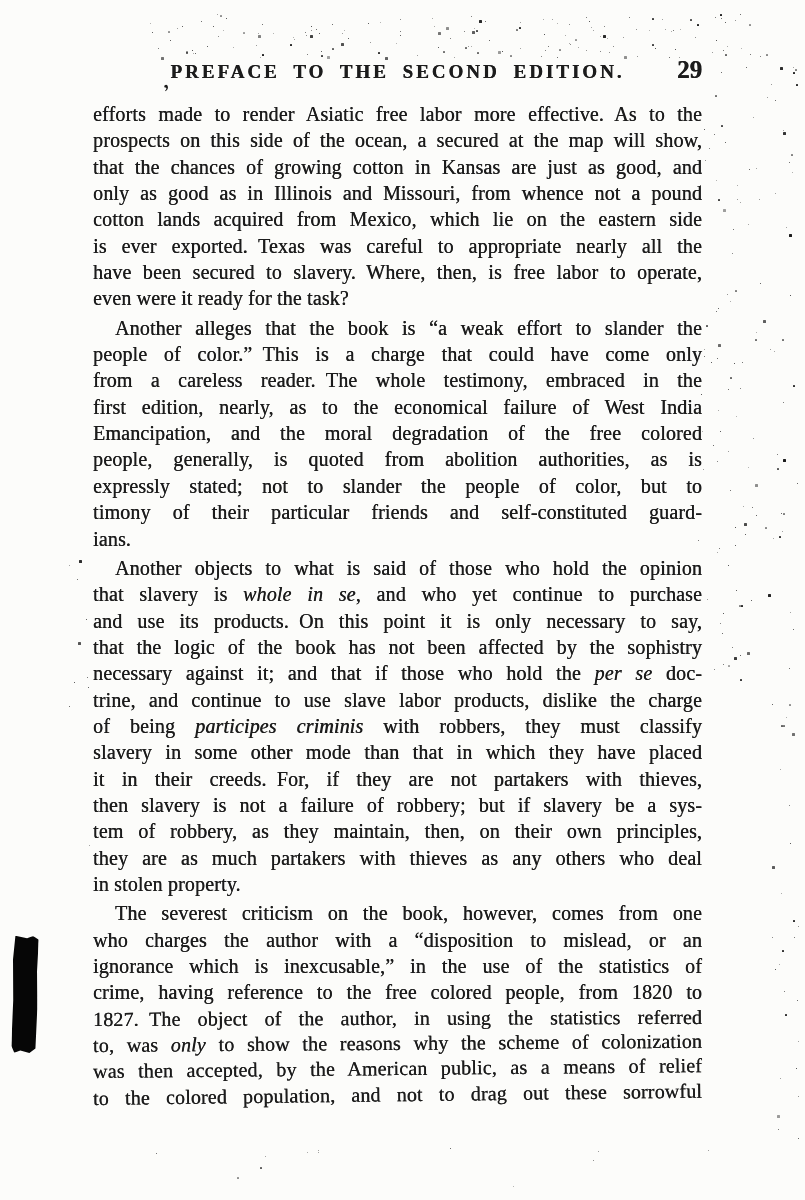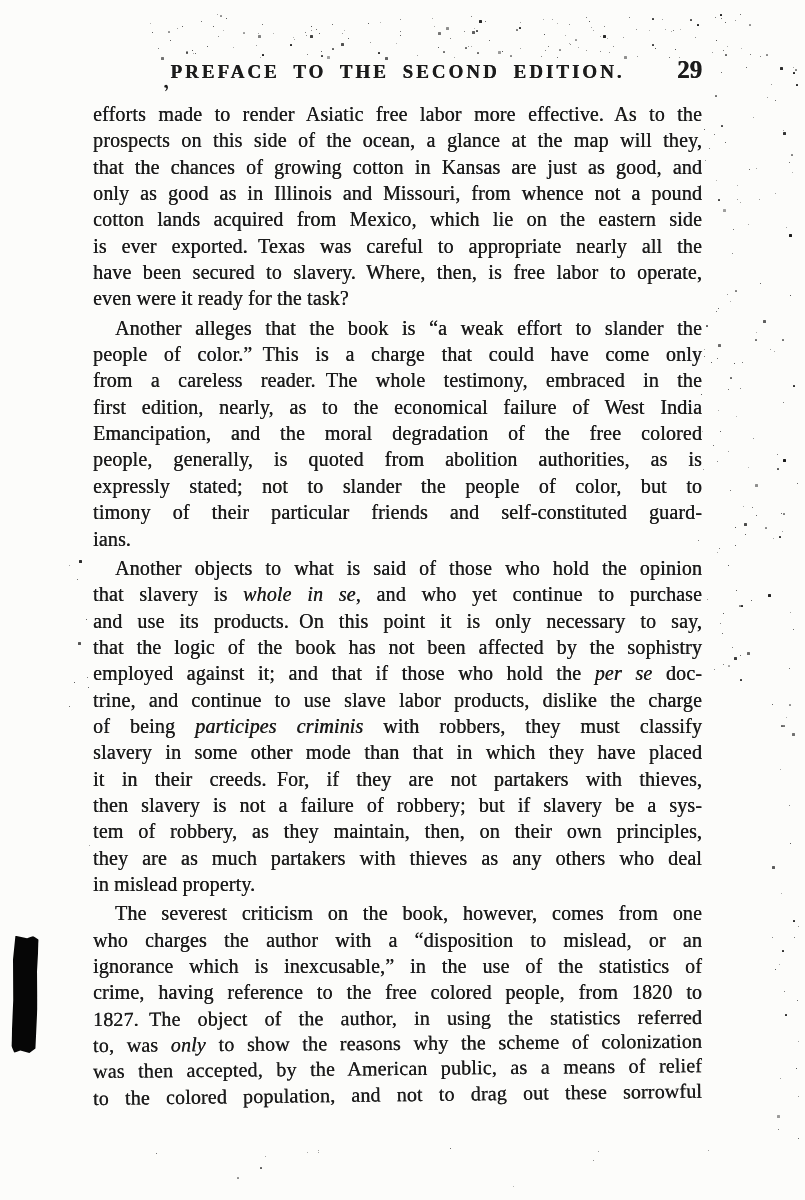--- a/index.html
+++ b/index.html
@@ -373,21 +373,21 @@
 
   <div class="header">
     <span class="stray">‚</span>
     <div class="title">PREFACE TO THE SECOND EDITION.</div>
     <div class="pageno">29</div>
   </div>
 
   <div class="text-block">
       <div class="para">
         <div class="line"><span>efforts made to render Asiatic free labor more effective. As to the</span></div>
-        <div class="line"><span>prospects on this side of the ocean, a glance at the map will they,</span></div>
+        <div class="line"><span>prospects on this side of the ocean, a secured at the map will show,</span></div>
         <div class="line"><span>that the chances of growing cotton in Kansas are just as good, and</span></div>
         <div class="line"><span>only as good as in Illinois and Missouri, from whence not a pound</span></div>
         <div class="line"><span>cotton lands acquired from Mexico, which lie on the eastern side</span></div>
         <div class="line"><span>is ever exported. Texas was careful to appropriate nearly all the</span></div>
         <div class="line"><span>have been secured to slavery. Where, then, is free labor to operate,</span></div>
         <div class="line last"><span>even were it ready for the task?</span></div>
       </div>
       <div class="para indent">
         <div class="line"><span>Another alleges that the book is “a weak effort to slander the</span></div>
         <div class="line"><span>people of color.” This is a charge that could have come only</span></div>
@@ -397,29 +397,29 @@
         <div class="line"><span>people, generally, is quoted from abolition authorities, as is</span></div>
         <div class="line"><span>expressly stated; not to slander the people of color, but to</span></div>
         <div class="line"><span>timony of their particular friends and self-constituted guard-</span></div>
         <div class="line last"><span>ians.</span></div>
       </div>
       <div class="para indent">
         <div class="line"><span>Another objects to what is said of those who hold the opinion</span></div>
         <div class="line"><span>that slavery is </span><span class="it">whole in se</span><span>, and who yet continue to purchase</span></div>
         <div class="line"><span>and use its products. On this point it is only necessary to say,</span></div>
         <div class="line"><span>that the logic of the book has not been affected by the sophistry</span></div>
-        <div class="line"><span>employed against it; and that if those who hold the </span><span class="it">per se</span><span> doc-</span></div>
+        <div class="line"><span>necessary against it; and that if those who hold the </span><span class="it">per se</span><span> doc-</span></div>
         <div class="line"><span>trine, and continue to use slave labor products, dislike the charge</span></div>
         <div class="line"><span>of being </span><span class="bit">participes criminis</span><span> with robbers, they must classify</span></div>
         <div class="line"><span>slavery in some other mode than that in which they have placed</span></div>
         <div class="line"><span>it in their creeds. For, if they are not partakers with thieves,</span></div>
         <div class="line"><span>then slavery is not a failure of robbery; but if slavery be a sys-</span></div>
         <div class="line"><span>tem of robbery, as they maintain, then, on their own principles,</span></div>
         <div class="line"><span>they are as much partakers with thieves as any others who deal</span></div>
-        <div class="line last"><span>in mislead property.</span></div>
+        <div class="line last"><span>in stolen property.</span></div>
       </div>
       <div class="para indent">
         <div class="line"><span>The severest criticism on the book, however, comes from one</span></div>
         <div class="line"><span>who charges the author with a “disposition to mislead, or an</span></div>
         <div class="line"><span>ignorance which is inexcusable,” in the use of the statistics of</span></div>
         <div class="line"><span>crime, having reference to the free colored people, from 1820 to</span></div>
         <div class="line"><span>1827. The object of the author, in using the statistics referred</span></div>
         <div class="line"><span>to, was </span><span class="it">only</span><span> to show the reasons why the scheme of colonization</span></div>
         <div class="line"><span>was then accepted, by the American public, as a means of relief</span></div>
         <div class="line"><span>to the colored population, and not to drag out these sorrowful</span></div>

